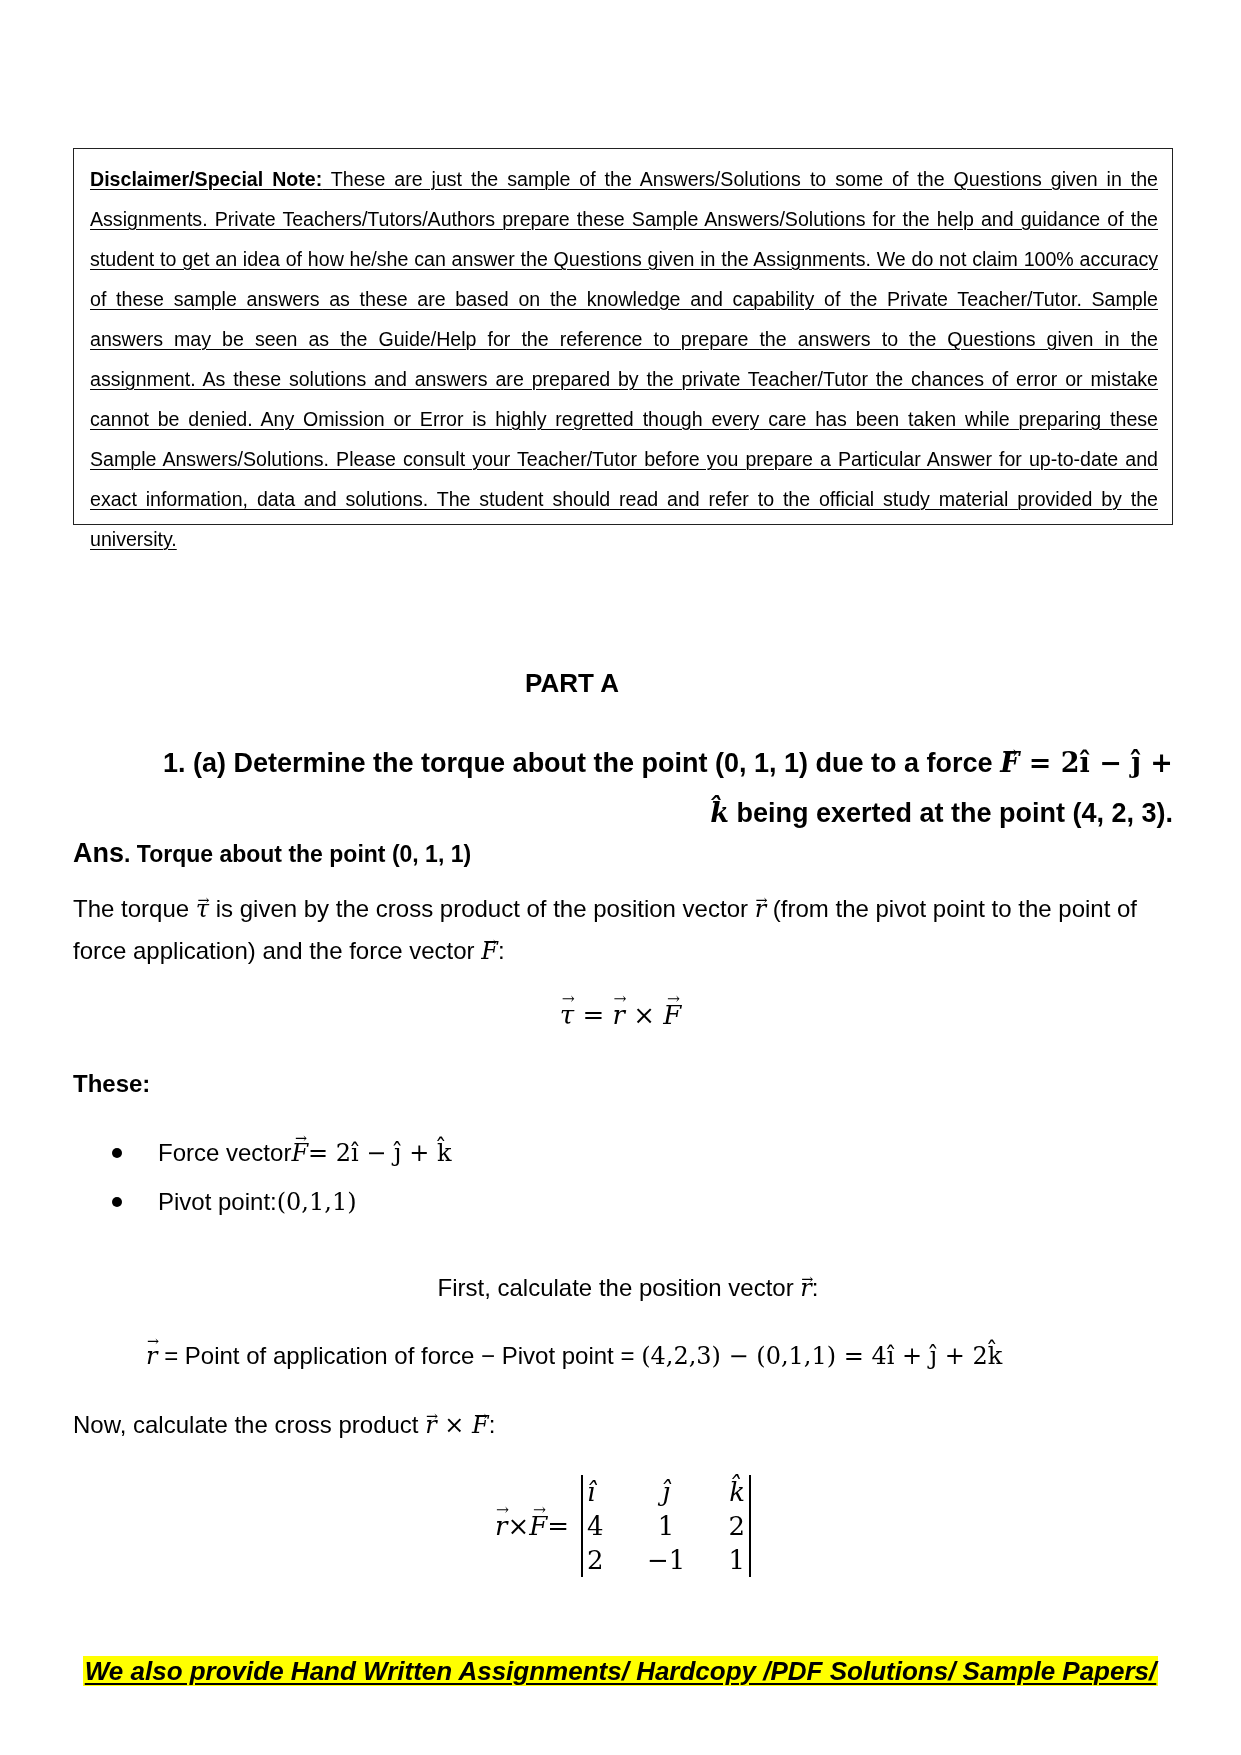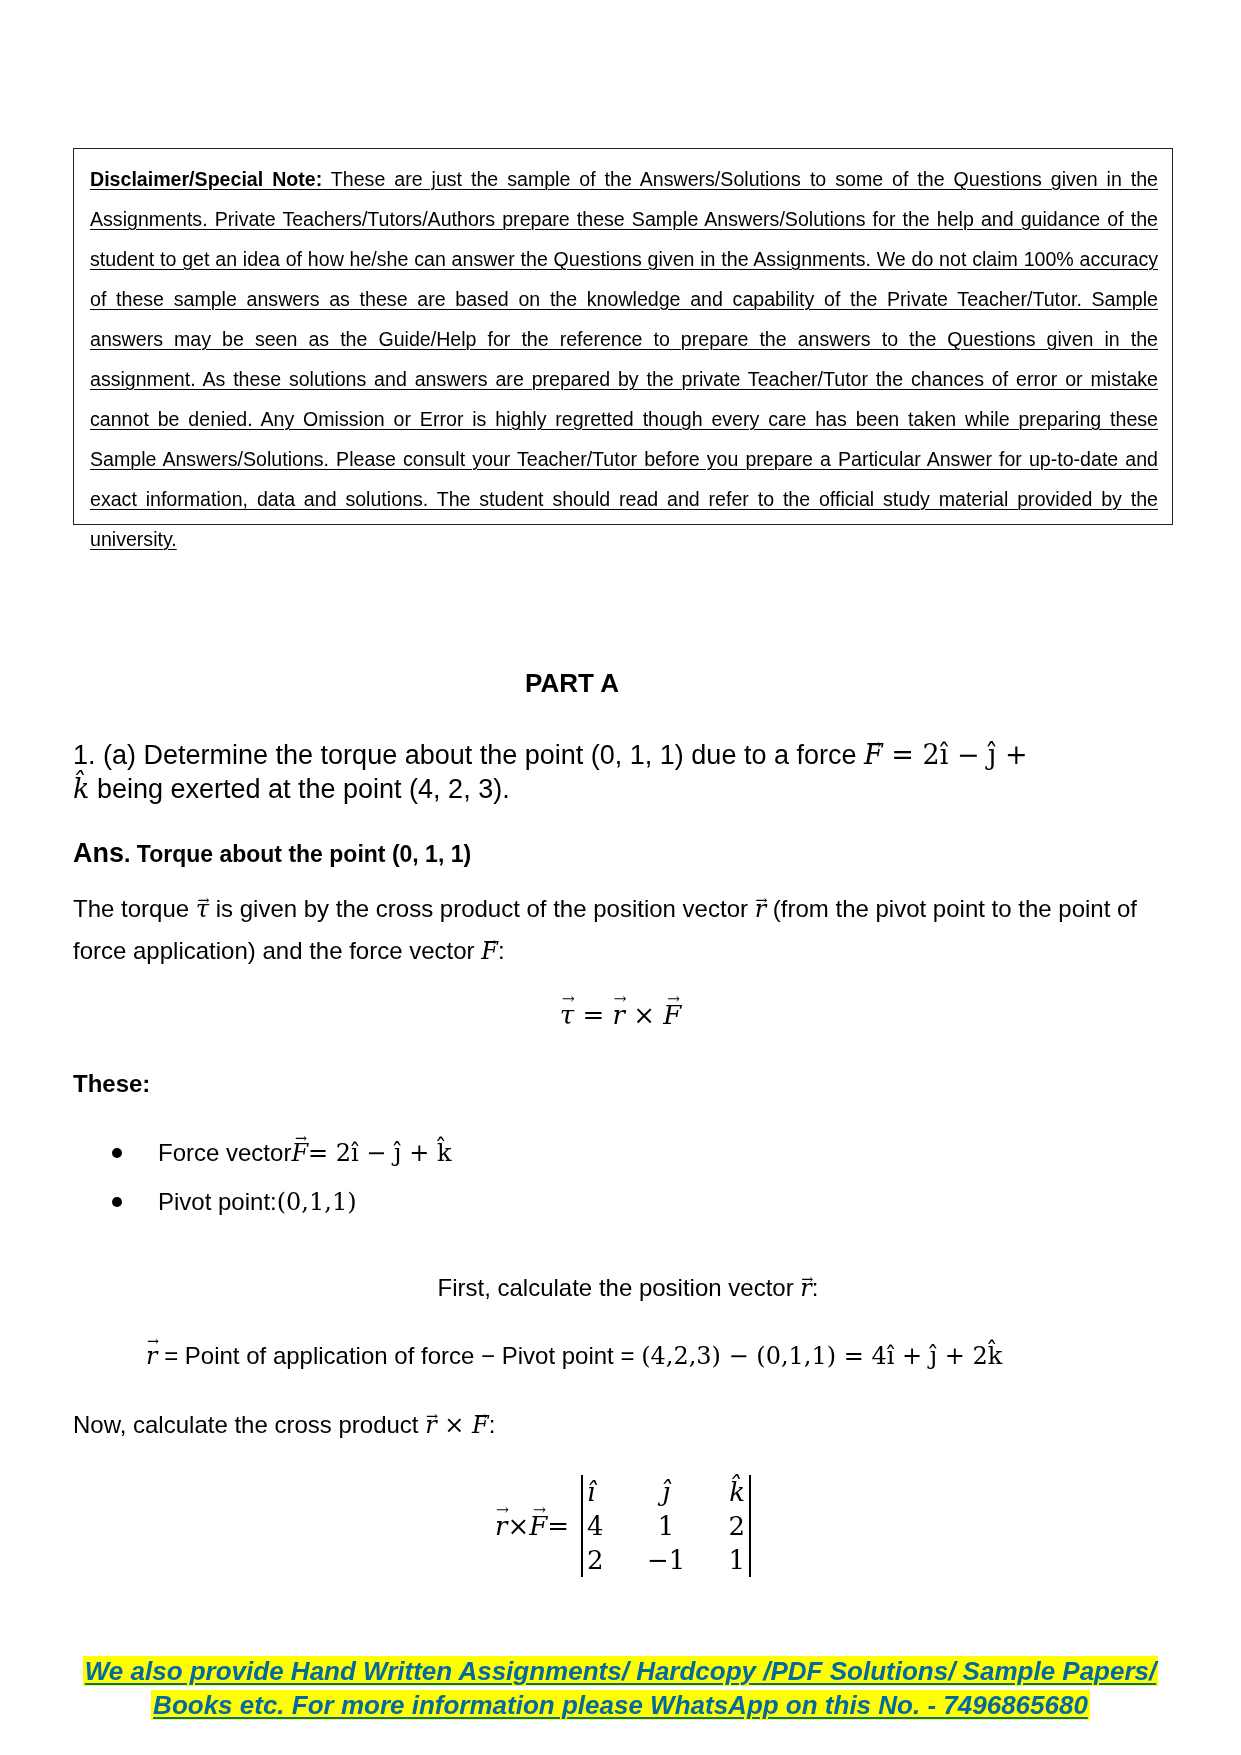--- a/index.html
+++ b/index.html
@@ -17,21 +17,21 @@
     text-decoration: underline; text-underline-offset: 3px; text-decoration-thickness: 1px;
   }
   .disclaimer-text b { font-weight: bold; }
 
   .part-title {
     position: absolute; left: 0; width: 1144px; top: 668px; text-align: center;
     font-size: 26px; font-weight: bold;
   }
   .question {
     position: absolute; left: 73px; top: 738px; width: 1100px;
-    font-size: 27px; font-weight: normal; line-height: 34px;
+    font-size: 27px; font-weight: bold; line-height: 50px; text-align: right;
   }
   .ans-line {
     position: absolute; left: 73px; top: 838px; font-size: 24px; font-weight: bold;
   }
   .ans-line .ans-word { font-size: 27px; }
   .ans-line .ans-rest { font-size: 23px; }
 
   .para {
     position: absolute; left: 73px; width: 1110px; font-size: 24px; line-height: 42px;
   }
@@ -48,21 +48,21 @@
   .r-eq { position: absolute; left: 146px; top: 1342px; font-size: 24px; white-space: nowrap; }
 
   .matrix-wrap { position: absolute; left: 495px; top: 1475px; display: flex; align-items: center; font-size: 26px; }
   .det { display: grid; grid-template-columns: 46px 66px 46px; border-left: 2px solid #000; border-right: 2px solid #000; margin-left: 12px; padding: 0 4px; }
   .det span { height: 34px; line-height: 34px; text-align: center; }
   .det span.l { text-align: left; }
   .det span.r { text-align: right; }
 
   .promo {
     position: absolute; left: 0; width: 1241px; top: 1654px; text-align: center;
-    font-size: 26px; font-weight: bold; font-style: italic; color: #0369a1; line-height: 34px;
+    font-size: 26px; font-weight: bold; font-style: italic; color: #000000; line-height: 34px;
   }
   .promo span.hl { background: #ffff00; text-decoration: underline; text-decoration-thickness: 2px; text-underline-offset: 3px; padding: 0 2px; }
 </style>
 </head>
 <body>
 
 <div class="disclaimer-box">
   <div class="disclaimer-text"><b>Disclaimer/Special Note:</b><span> These are just the sample of the Answers/Solutions to some of the Questions given in the Assignments. Private Teachers/Tutors/Authors prepare these Sample Answers/Solutions for the help and guidance of the student to get an idea of how he/she can answer the Questions given in the Assignments. We do not claim 100% accuracy of these sample answers as these are based on the knowledge and capability of the Private Teacher/Tutor. Sample answers may be seen as the Guide/Help for the reference to prepare the answers to the Questions given in the assignment. As these solutions and answers are prepared by the private Teacher/Tutor the chances of error or mistake cannot be denied. Any Omission or Error is highly regretted though every care has been taken while preparing these Sample Answers/Solutions. Please consult your Teacher/Tutor before you prepare a Particular Answer for up-to-date and exact information, data and solutions. The student should read and refer to the official study material provided by the university.</span></div>
 </div>
 
@@ -126,14 +126,13 @@
     <span>1</span>
     <span class="r">2</span>
     <span class="l">2</span>
     <span>−1</span>
     <span class="r">1</span>
   </div>
 </div>
 
 <div class="promo">
   <span class="hl">We also provide Hand Written Assignments/ Hardcopy /PDF Solutions/ Sample Papers/</span><br>
-  <span class="hl">Books etc. For more information please WhatsApp on this No. - 7496865680</span>
 </div>
 
 </body></html>

